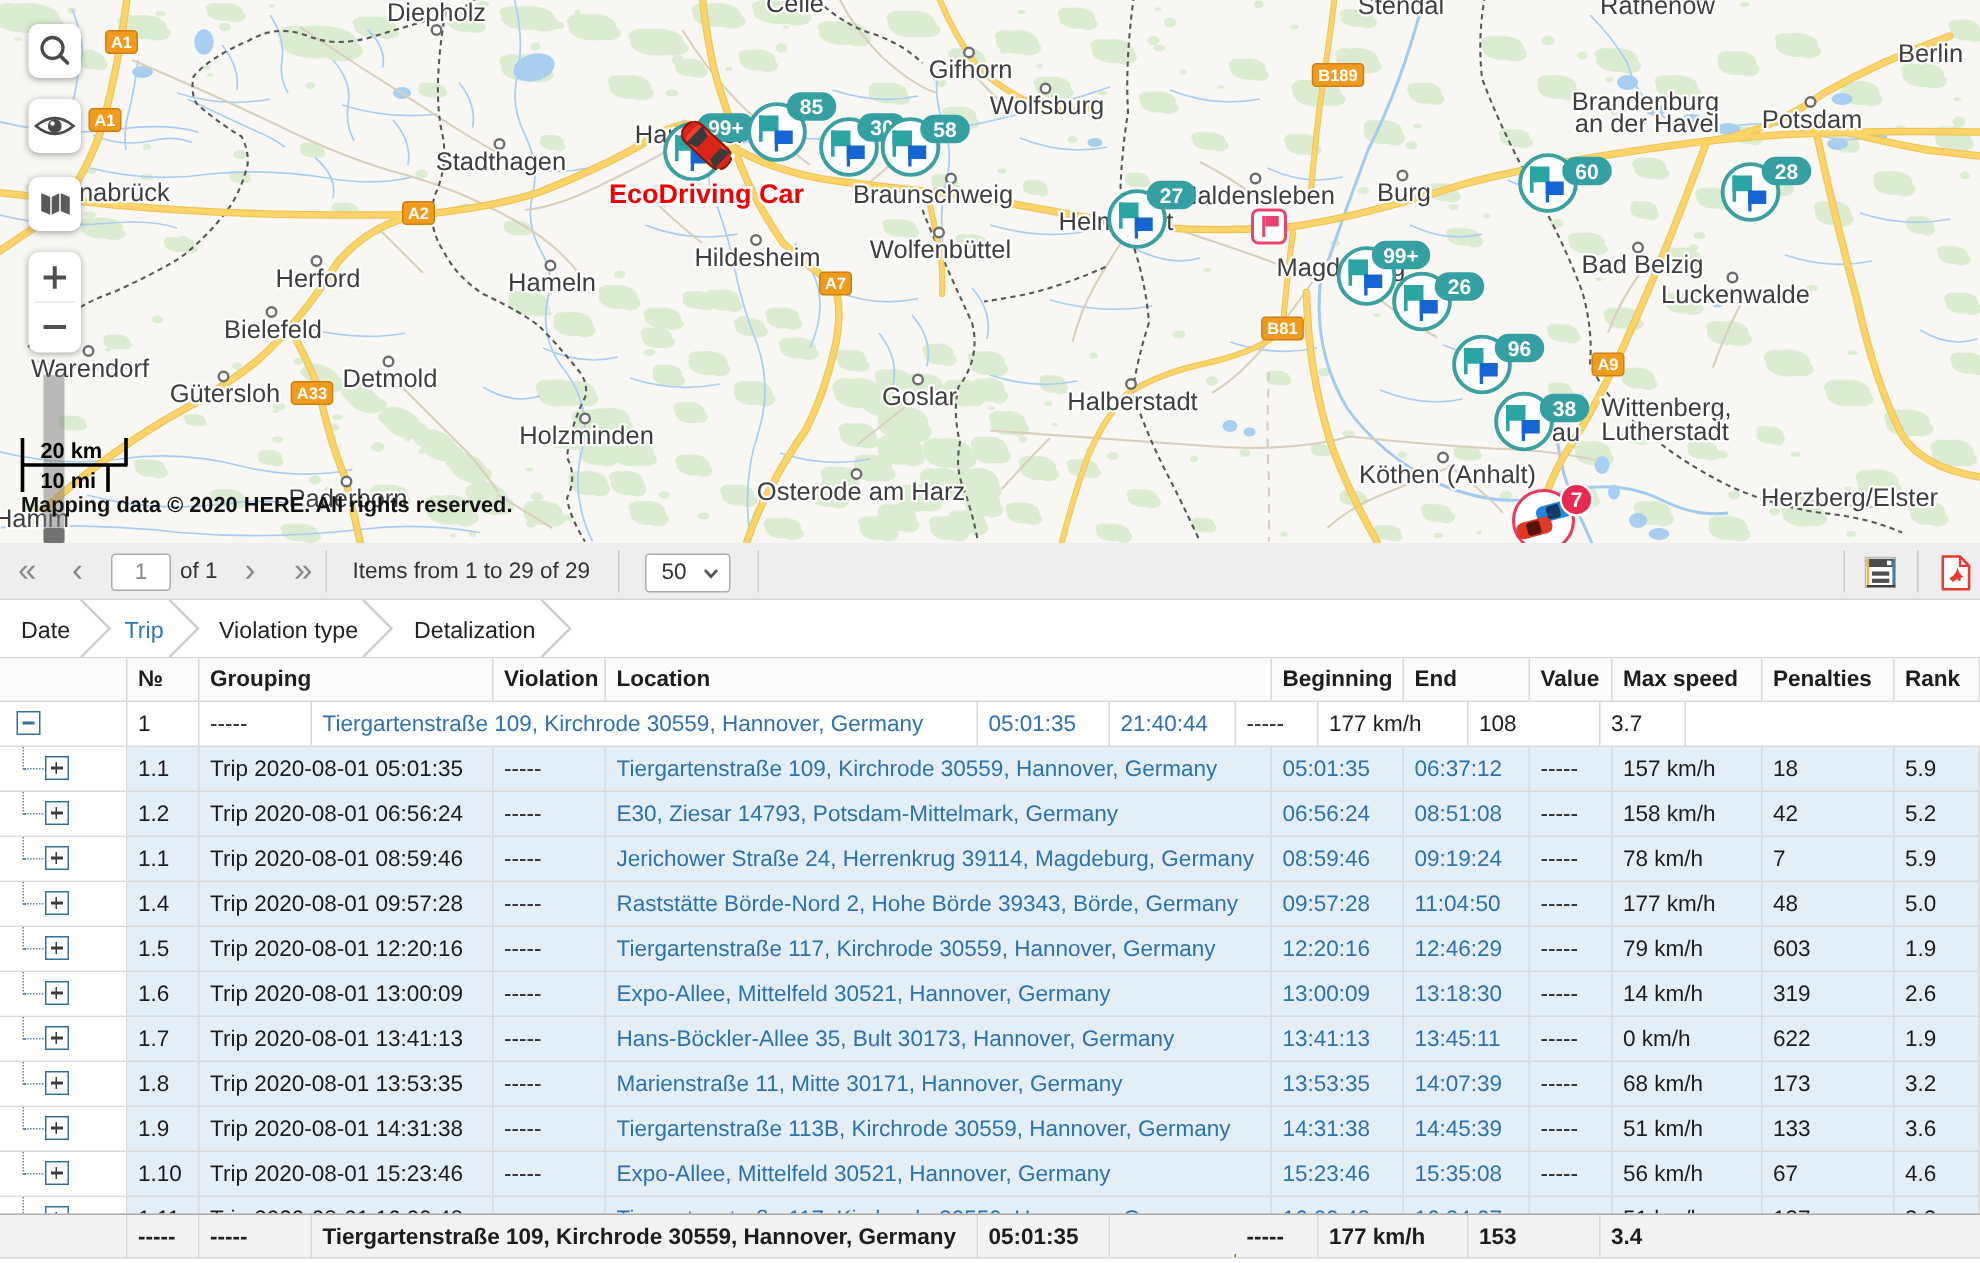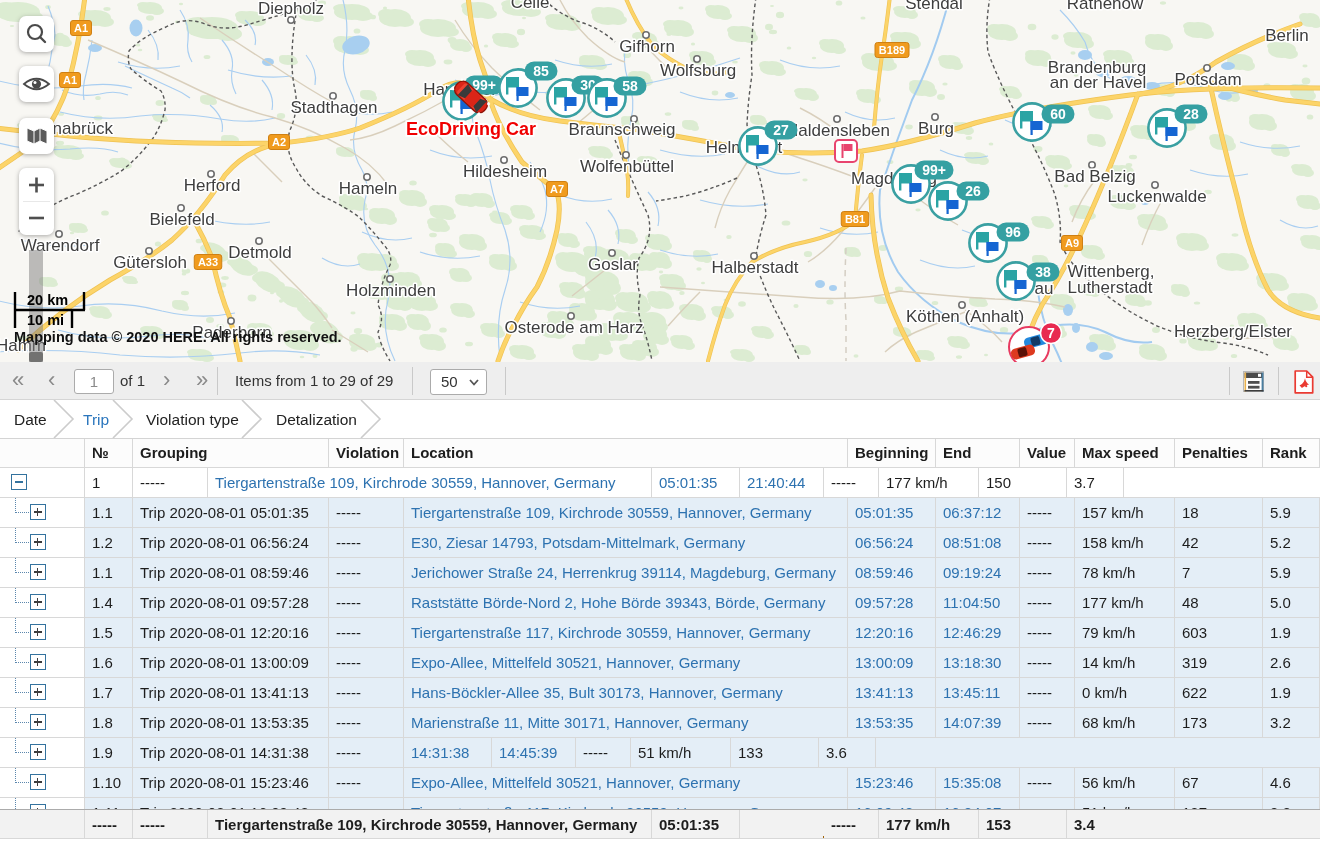--- a/index.html
+++ b/index.html
@@ -1255,21 +1255,21 @@
     <div class="c0" style="position:relative;">
         <div class="minusbox" style="left:11px;top:6px;"></div>
       </div>
     <div class="c1">1</div>
     <div class="c3">-----</div>
     <div class="c4 lnk">Tiergartenstraße 109, Kirchrode 30559, Hannover, Germany</div>
     <div class="c5 lnk">05:01:35</div>
     <div class="c6 lnk">21:40:44</div>
     <div class="c7">-----</div>
     <div class="c8">177 km/h</div>
-    <div class="c9">150</div>
+    <div class="c9">108</div>
     <div class="c10">3.7</div>
   </div>
   <div class="trow blue">
     <div class="c0" style="position:relative;">
         <div class="dotv" style="left:15px;top:0;height:15px;"></div>
         <div class="doth" style="left:15px;top:14px;width:14px;"></div>
         <div class="tree-plus" style="left:30px;top:6px;"></div>
       </div>
     <div class="c1">1.1</div>
     <div class="c2">Trip 2020-08-01 05:01:35</div>
@@ -1403,20 +1403,21 @@
   </div>
   <div class="trow blue">
     <div class="c0" style="position:relative;">
         <div class="dotv" style="left:15px;top:0;height:15px;"></div>
         <div class="doth" style="left:15px;top:14px;width:14px;"></div>
         <div class="tree-plus" style="left:30px;top:6px;"></div>
       </div>
     <div class="c1">1.9</div>
     <div class="c2">Trip 2020-08-01 14:31:38</div>
     <div class="c3">-----</div>
+    <div class="c4 lnk">Tiergartenstraße 113B, Kirchrode 30559, Hannover, Germany</div>
     <div class="c5 lnk">14:31:38</div>
     <div class="c6 lnk">14:45:39</div>
     <div class="c7">-----</div>
     <div class="c8">51 km/h</div>
     <div class="c9">133</div>
     <div class="c10">3.6</div>
   </div>
   <div class="trow blue">
     <div class="c0" style="position:relative;">
         <div class="dotv" style="left:15px;top:0;height:15px;"></div>

